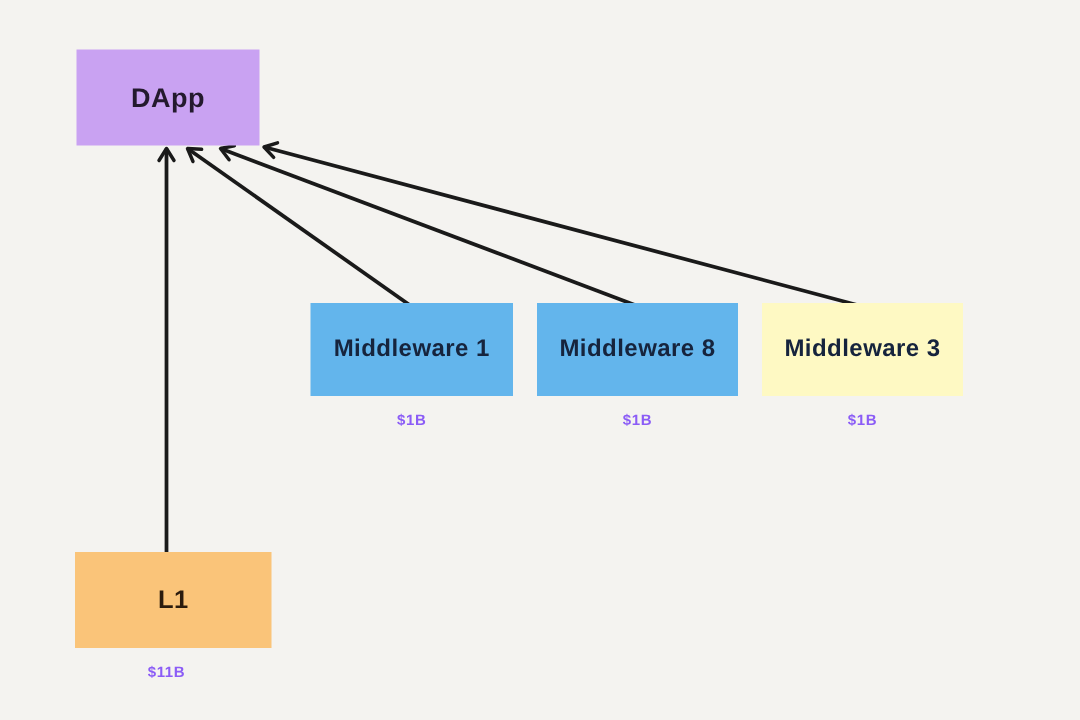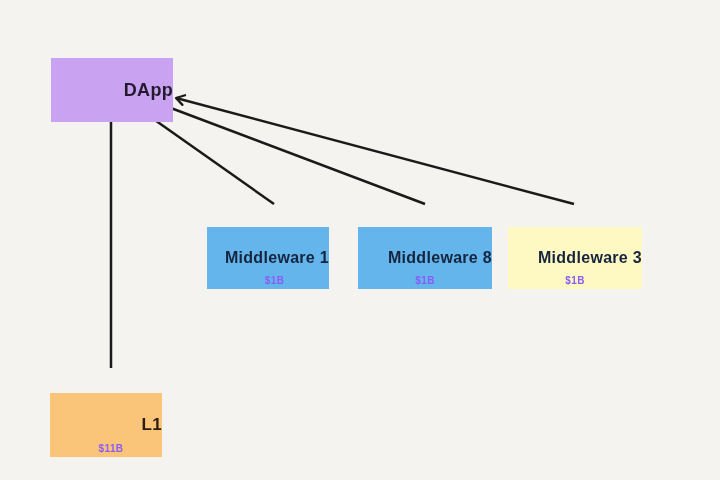--- a/index.html
+++ b/index.html
@@ -18,23 +18,22 @@
     left: 0;
     top: 0;
     width: 720px;
     height: 480px;
     pointer-events: none;
   }
   .node {
     position: absolute;
     display: flex;
     align-items: center;
-    justify-content: flex-end;
+    justify-content: center;
     box-sizing: border-box;
-    margin-top: 25px;
   }
   .node .node-label {
     font-weight: 700;
     letter-spacing: 0.3px;
   }
   .node-dapp .node-label { font-size: 18px; }
   .node-l1 .node-label { font-size: 17px; }
   .node-mw .node-label { font-size: 16px; }
   .sublabel {
     position: absolute;
@@ -59,26 +58,26 @@
   <line x1="111" y1="368" x2="111" y2="99" stroke="#1a1a1a" stroke-width="2.5" marker-end="url(#arrowhead)"></line>
       <line x1="274" y1="204" x2="125" y2="99" stroke="#1a1a1a" stroke-width="2.5" marker-end="url(#arrowhead)"></line>
       <line x1="425" y1="204" x2="147" y2="99" stroke="#1a1a1a" stroke-width="2.5" marker-end="url(#arrowhead)"></line>
       <line x1="574" y1="204" x2="176" y2="98" stroke="#1a1a1a" stroke-width="2.5" marker-end="url(#arrowhead)"></line>
     </svg>
 
   <div class="node node-dapp" style="left: 51px; top: 33px; width: 122px; height: 64px; background: rgb(201, 162, 242); color: rgb(36, 26, 46);">
     <span class="node-label">DApp</span>
   </div>
 
-  <div class="node node-l1" style="left: 50px; top: 368px; width: 112px; height: 64px; background: rgb(250, 196, 121); color: rgb(43, 28, 14);">
+  <div class="node node-l1" style="left: 50px; top: 368px; width: 131px; height: 64px; background: rgb(250, 196, 121); color: rgb(43, 28, 14);">
     <span class="node-label">L1</span>
   </div>
   <div class="sublabel" style="left: 50px; top: 443px; width: 122px;">$11B</div>
 
-  <div class="node node-mw" style="left: 207px; top: 202px; width: 122px; height: 62px; background: rgb(99, 181, 236); color: rgb(22, 36, 61);">
+  <div class="node node-mw" style="left: 207px; top: 202px; width: 135px; height: 62px; background: rgb(99, 181, 236); color: rgb(22, 36, 61);">
     <span class="node-label">Middleware 1</span>
   </div>
   <div class="sublabel" style="left: 207px; top: 275px; width: 135px;">$1B</div>
 
   <div class="node node-mw" style="left: 358px; top: 202px; width: 134px; height: 62px; background: rgb(99, 181, 236); color: rgb(22, 36, 61);">
     <span class="node-label">Middleware 8</span>
   </div>
   <div class="sublabel" style="left: 358px; top: 275px; width: 134px;">$1B</div>
 
   <div class="node node-mw" style="left: 508px; top: 202px; width: 134px; height: 62px; background: #fef9c3; color: rgb(22, 36, 61);">

